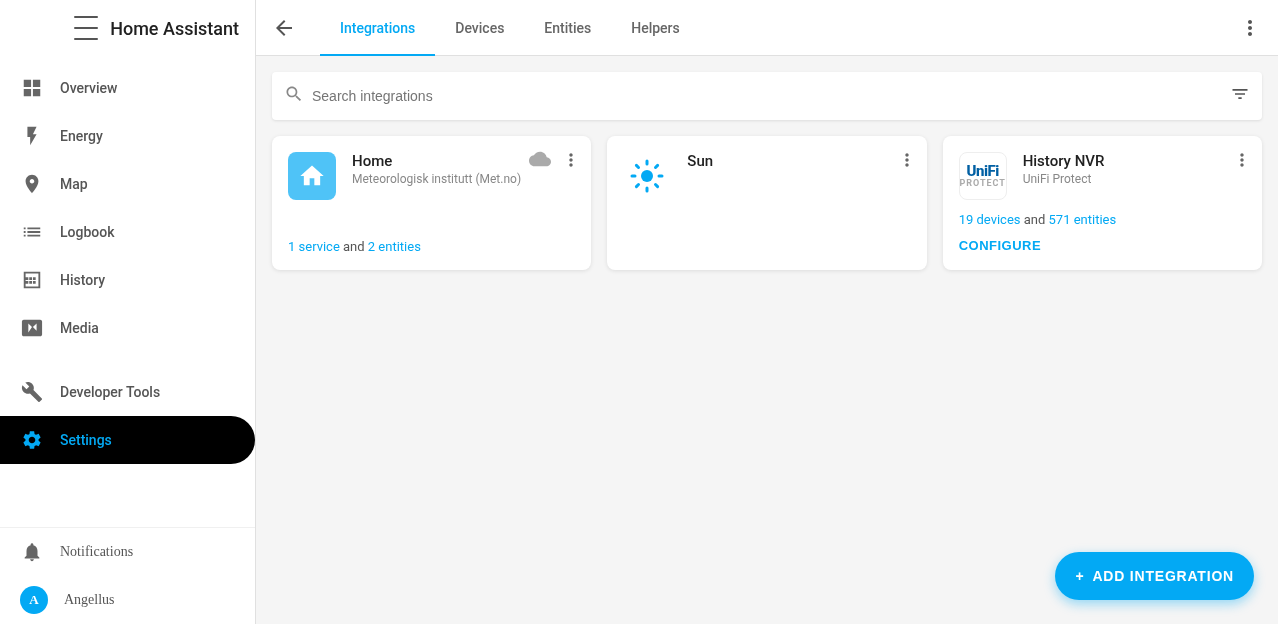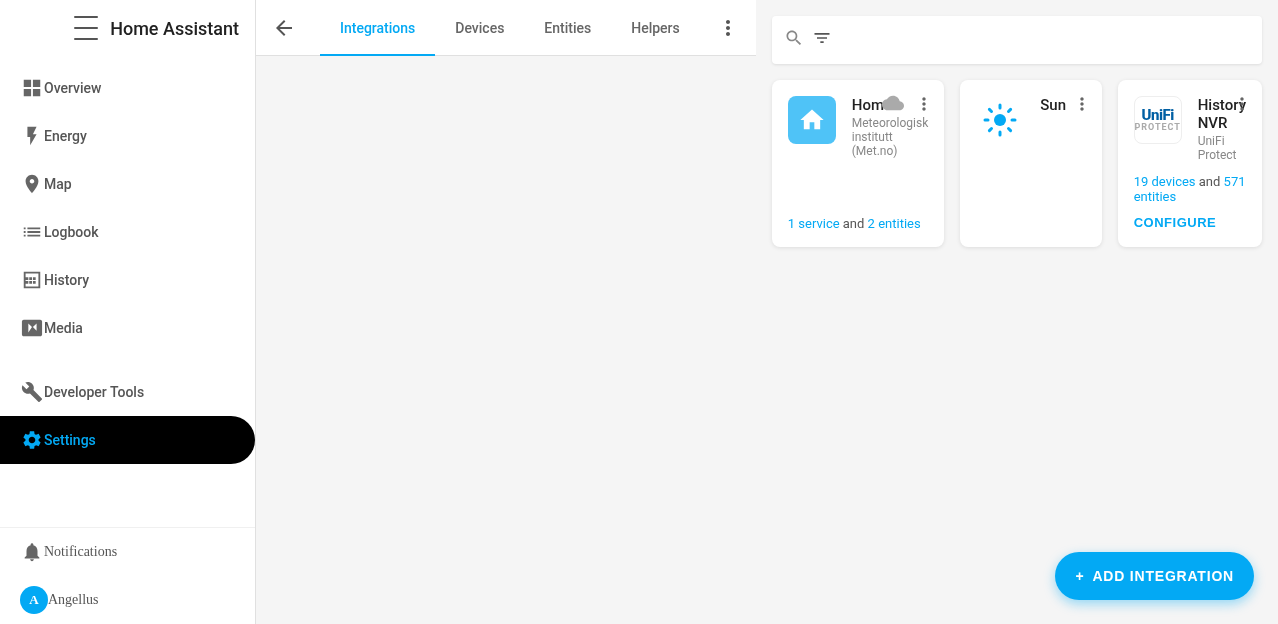--- a/index.html
+++ b/index.html
@@ -33,21 +33,21 @@
     }
     .sidebar-title {
       font-size: 18px; font-weight: 500; color: #212121;
     }
     .sidebar-nav {
       flex: 1;
       padding: 8px 0;
       overflow-y: auto;
     }
     .sidebar-item {
-      display: flex; align-items: center; 
+      display: flex; align-items: center; gap: 16px;
       padding: 0 20px;
       height: 48px;
       cursor: pointer;
       border-radius: 0;
       color: #555;
       font-size: 14px;
       font-weight: 500;
       position: relative;
     }
     .sidebar-item.active {
@@ -75,20 +75,21 @@
       color: #fff;
       display: flex; align-items: center; justify-content: center;
       font-size: 13px; font-weight: 600;
       flex-shrink: 0;
     }
 
     
     .main {
       flex: 1;
       display: flex;
+      flex-direction: column;
       overflow: hidden;
     }
     .topbar {
       display: flex;
       align-items: center;
       height: 56px;
       background: #fff;
       border-bottom: 1px solid #e0e0e0;
       padding: 0 8px 0 8px;
       gap: 8px;
@@ -404,20 +405,21 @@
   </div>
 
   <div class="content">
 
     <div class="search-bar">
       <div class="search-icon">
         <svg width="20" height="20" viewBox="0 0 24 24" fill="currentColor">
             <path d="M15.5 14h-.79l-.28-.27C15.41 12.59 16 11.11 16 9.5 16 5.91 13.09 3 9.5 3S3 5.91 3 9.5 5.91 16 9.5 16c1.61 0 3.09-.59 4.23-1.57l.27.28v.79l5 4.99L20.49 19l-4.99-5zm-6 0C7.01 14 5 11.99 5 9.5S7.01 5 9.5 5 14 7.01 14 9.5 11.99 14 9.5 14z"></path>
           </svg>
       </div>
+      <input class="search-input" type="text" placeholder="Search integrations" style="">
       <div class="filter-icon">
         <svg width="20" height="20" viewBox="0 0 24 24" fill="currentColor">
             <path d="M10 18h4v-2h-4v2zM3 6v2h18V6H3zm3 7h12v-2H6v2z"></path>
           </svg>
       </div>
     </div>
 
     <div class="cards-grid">
 
       <div class="card">

